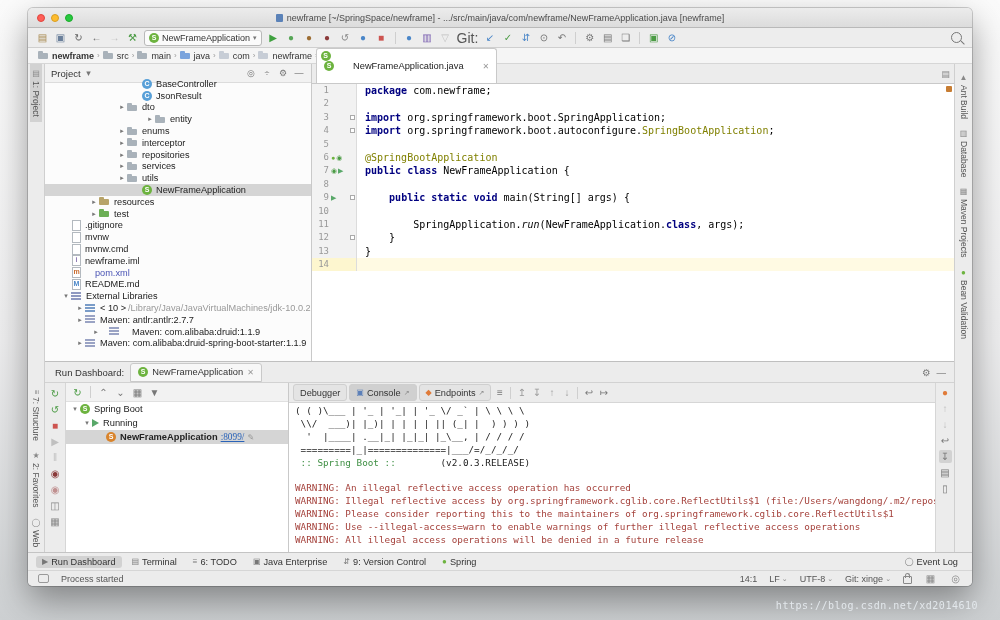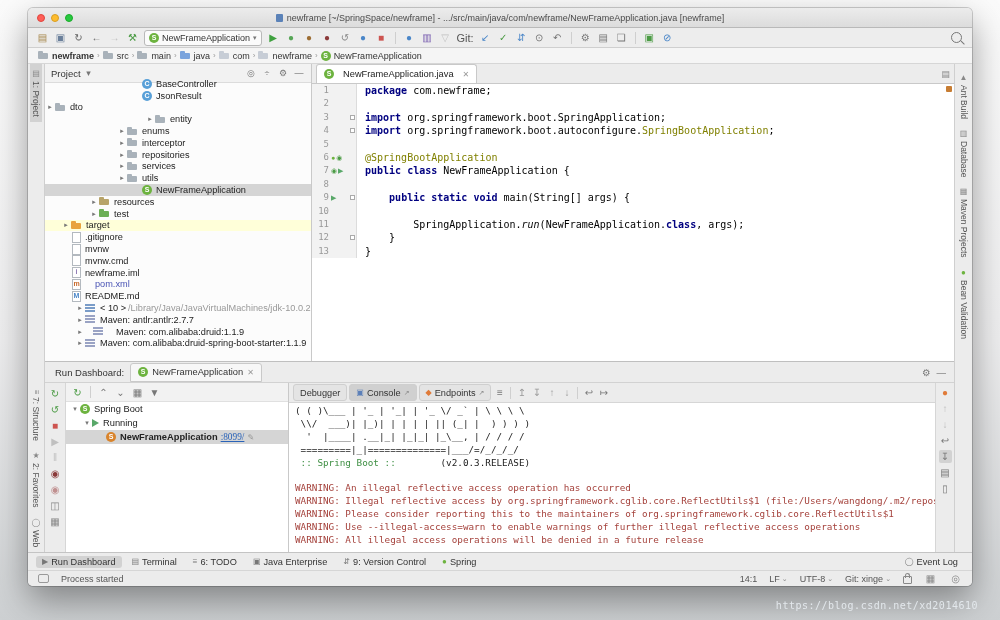--- a/index.html
+++ b/index.html
@@ -72,21 +72,21 @@
   .trow{display:flex;align-items:center;height:11.8px;font-size:9.2px;color:#222;white-space:nowrap;cursor:default;}
   .trow .arrow{width:10px;font-size:7px;color:#777;text-align:center;flex:0 0 10px;}
   .trow .tlabel{margin-left:4px;}
   .trow .textra{color:#999;margin-left:2px;}
   .trow.sel{background:#d5d5d5;}
   .trow.excl{background:#ffffd9;}
   
   .editor{flex:1;display:flex;flex-direction:column;min-width:0;background:#fff;}
   .tabbar{height:19px;flex:0 0 19px;background:#ececec;border-bottom:1px solid #c9c9c9;
     display:flex;align-items:flex-end;padding-left:4px;}
-  .etab{display:flex;align-items:center;gap:9px;height:18px;padding:0 7px;background:#fff;
+  .etab{display:flex;align-items:center;gap:19px;height:18px;padding:8px 7px;background:#fff;
     border:1px solid #c9c9c9;border-bottom:none;border-radius:3px 3px 0 0;font-size:9.3px;color:#222;margin-top:23px;}
   .etab .x{color:#999;font-size:8px;}
   .tab-end{margin-left:auto;margin-right:4px;color:#888;font-size:9px;align-self:center;}
   .ebody{flex:1;position:relative;overflow:hidden;background:#fff;}
   .eline{display:flex;height:13.4px;align-items:stretch;}
   .gut{width:44px;flex:0 0 44px;display:flex;align-items:center;background:#f2f2f2;border-right:1px solid #dcdcdc;}
   .gut .num{width:17px;text-align:right;font:9px/13.4px "DejaVu Sans Mono",monospace;color:#999;flex:0 0 17px;}
   .gut .gicons{flex:1;display:flex;align-items:center;gap:1px;padding-left:2px;}
   .gicon{font-size:7px;line-height:8px;}
   .fold{width:5px;height:5px;border:1px solid #aaa;background:#fff;margin-left:auto;margin-right:1px;flex:0 0 5px;box-sizing:border-box;}
@@ -178,21 +178,21 @@
         <span class="gl" style="color: rgb(87, 166, 87);">●</span>
         <span class="gl" style="color: rgb(156, 109, 51);">●</span>
         <span class="gl" style="color: rgb(139, 58, 58);">●</span>
         <span class="gl" style="color: rgb(136, 136, 136);">↺</span>
         <span class="gl" style="color: rgb(74, 134, 200);">●</span>
         <span class="gl" style="color: rgb(205, 84, 80);">■</span>
         <span class="tsep"></span>
         <span class="gl" style="color: rgb(74, 134, 200);">●</span>
         <span class="gl" style="color: rgb(122, 95, 176);">▥</span>
         <span class="gl" style="color: rgb(192, 192, 192);">▽</span>
-        <span style="font-size: 11px; color: rgb(85, 85, 85);">Git:</span>
+        <span style="font-size: 14px; color: rgb(85, 85, 85);">Git:</span>
         <span class="gl" style="color: rgb(74, 134, 200);">↙</span>
         <span class="gl" style="color: rgb(75, 155, 68);">✓</span>
         <span class="gl" style="color: rgb(74, 134, 200);">⇵</span>
         <span class="gl" style="color: rgb(119, 119, 119);">⊙</span>
         <span class="gl" style="color: rgb(119, 119, 119);">↶</span>
         <span class="tsep"></span>
         <span class="gl" style="color: rgb(119, 119, 119);">⚙</span>
         <span class="gl" style="color: rgb(119, 119, 119);">▤</span>
         <span class="gl" style="color: rgb(119, 119, 119);">❏</span>
         <span class="tsep"></span>
@@ -276,21 +276,21 @@
             </div>
             <div class="ptree" id="ptree">
                 <div class="trow" style="padding-left: 97px;">
                   <span class="ic circle" style="--ic: #59a0d8;">C</span>
                   <span class="tlabel">BaseController</span>
                 </div>
                 <div class="trow" style="padding-left: 97px;">
                   <span class="ic circle" style="--ic: #59a0d8;">C</span>
                   <span class="tlabel">JsonResult</span>
                 </div>
-                <div class="trow" style="">
+                <div class="trow" style="padding-left: 72px;">
                   <span class="arrow">▸</span>
                   <span class="ic folder" style="--ic: #a9b2ba;"></span>
                   <span class="tlabel">dto</span>
                 </div>
                 <div class="trow" style="padding-left: 100px;">
                   <span class="arrow">▸</span>
                   <span class="ic folder" style="--ic: #a9b2ba;"></span>
                   <span class="tlabel">entity</span>
                 </div>
                 <div class="trow" style="padding-left: 72px;">
@@ -325,25 +325,20 @@
                 <div class="trow" style="padding-left: 44px;">
                   <span class="arrow">▸</span>
                   <span class="ic folder" style="--ic: #b8a46a;"></span>
                   <span class="tlabel">resources</span>
                 </div>
                 <div class="trow" style="padding-left: 44px;">
                   <span class="arrow">▸</span>
                   <span class="ic folder" style="--ic: #6caf55;"></span>
                   <span class="tlabel">test</span>
                 </div>
-                <div class="trow excl" style="padding-left: 16px;">
-                  <span class="arrow">▸</span>
-                  <span class="ic folder" style="--ic: #e8a33d;"></span>
-                  <span class="tlabel">target</span>
-                </div>
                 <div class="trow" style="padding-left: 27px;">
                   <span class="ic doc" style="--ic: #9aa0a6;"></span>
                   <span class="tlabel">.gitignore</span>
                 </div>
                 <div class="trow" style="padding-left: 27px;">
                   <span class="ic doc" style="--ic: #9aa0a6;"></span>
                   <span class="tlabel">mvnw</span>
                 </div>
                 <div class="trow" style="padding-left: 27px;">
                   <span class="ic doc" style="--ic: #9aa0a6;"></span>
@@ -354,32 +349,37 @@
                   <span class="tlabel">newframe.iml</span>
                 </div>
                 <div class="trow" style="padding-left: 27px;">
                   <span class="ic doc" style="--ic: #c86a2c;">m</span>
                   <span class="tlabel" style="color: rgb(74, 84, 181); margin-left: 14px;">pom.xml</span>
                 </div>
                 <div class="trow" style="padding-left: 27px;">
                   <span class="ic doc" style="--ic: #4a86c8;">M</span>
                   <span class="tlabel">README.md</span>
                 </div>
+                <div class="trow" style="padding-left: 16px;">
+                  <span class="arrow">▾</span>
+                  <span class="ic stack" style="--ic: #8f98c0;"></span>
+                  <span class="tlabel">External Libraries</span>
+                </div>
                 <div class="trow" style="padding-left: 30px;">
                   <span class="arrow">▸</span>
                   <span class="ic stack" style="--ic: #7a9cc8;"></span>
                   <span class="tlabel">&lt; 10 &gt;</span>
                   <span class="textra"> /Library/Java/JavaVirtualMachines/jdk-10.0.2.jdk/Conten</span>
                 </div>
                 <div class="trow" style="padding-left: 30px;">
                   <span class="arrow">▸</span>
                   <span class="ic stack" style="--ic: #9aa3c4;"></span>
                   <span class="tlabel">Maven: antlr:antlr:2.7.7</span>
                 </div>
-                <div class="trow" style="padding-left: 30px; gap: 8px;">
+                <div class="trow" style="padding-left: 46px; gap: 8px;">
                   <span class="arrow">▸</span>
                   <span class="ic stack" style="--ic: #9aa3c4;"></span>
                   <span class="tlabel">Maven: com.alibaba:druid:1.1.9</span>
                 </div>
                 <div class="trow" style="padding-left: 30px;">
                   <span class="arrow">▸</span>
                   <span class="ic stack" style="--ic: #9aa3c4;"></span>
                   <span class="tlabel">Maven: com.alibaba:druid-spring-boot-starter:1.1.9</span>
                 </div>
               </div>
@@ -494,20 +494,27 @@
                     </span>
                   </div>
                   <div class="code"><span class="c-p">    }</span></div>
                 </div>
                 <div class="eline">
                   <div class="gut">
                     <span class="num">13</span>
                     <span class="gicons"></span>
                   </div>
                   <div class="code"><span class="c-p">}</span></div>
+                </div>
+                <div class="eline caret">
+                  <div class="gut">
+                    <span class="num">14</span>
+                    <span class="gicons"></span>
+                  </div>
+                  <div class="code"></div>
                 </div>
               </div>
           </div>
         </div>
 
         <div class="rdash">
           <div class="rheader">
             <span>Run Dashboard:</span>
             <div class="rtab">
               <span class="ic circle" style="--ic:#6db33f;">S</span>

